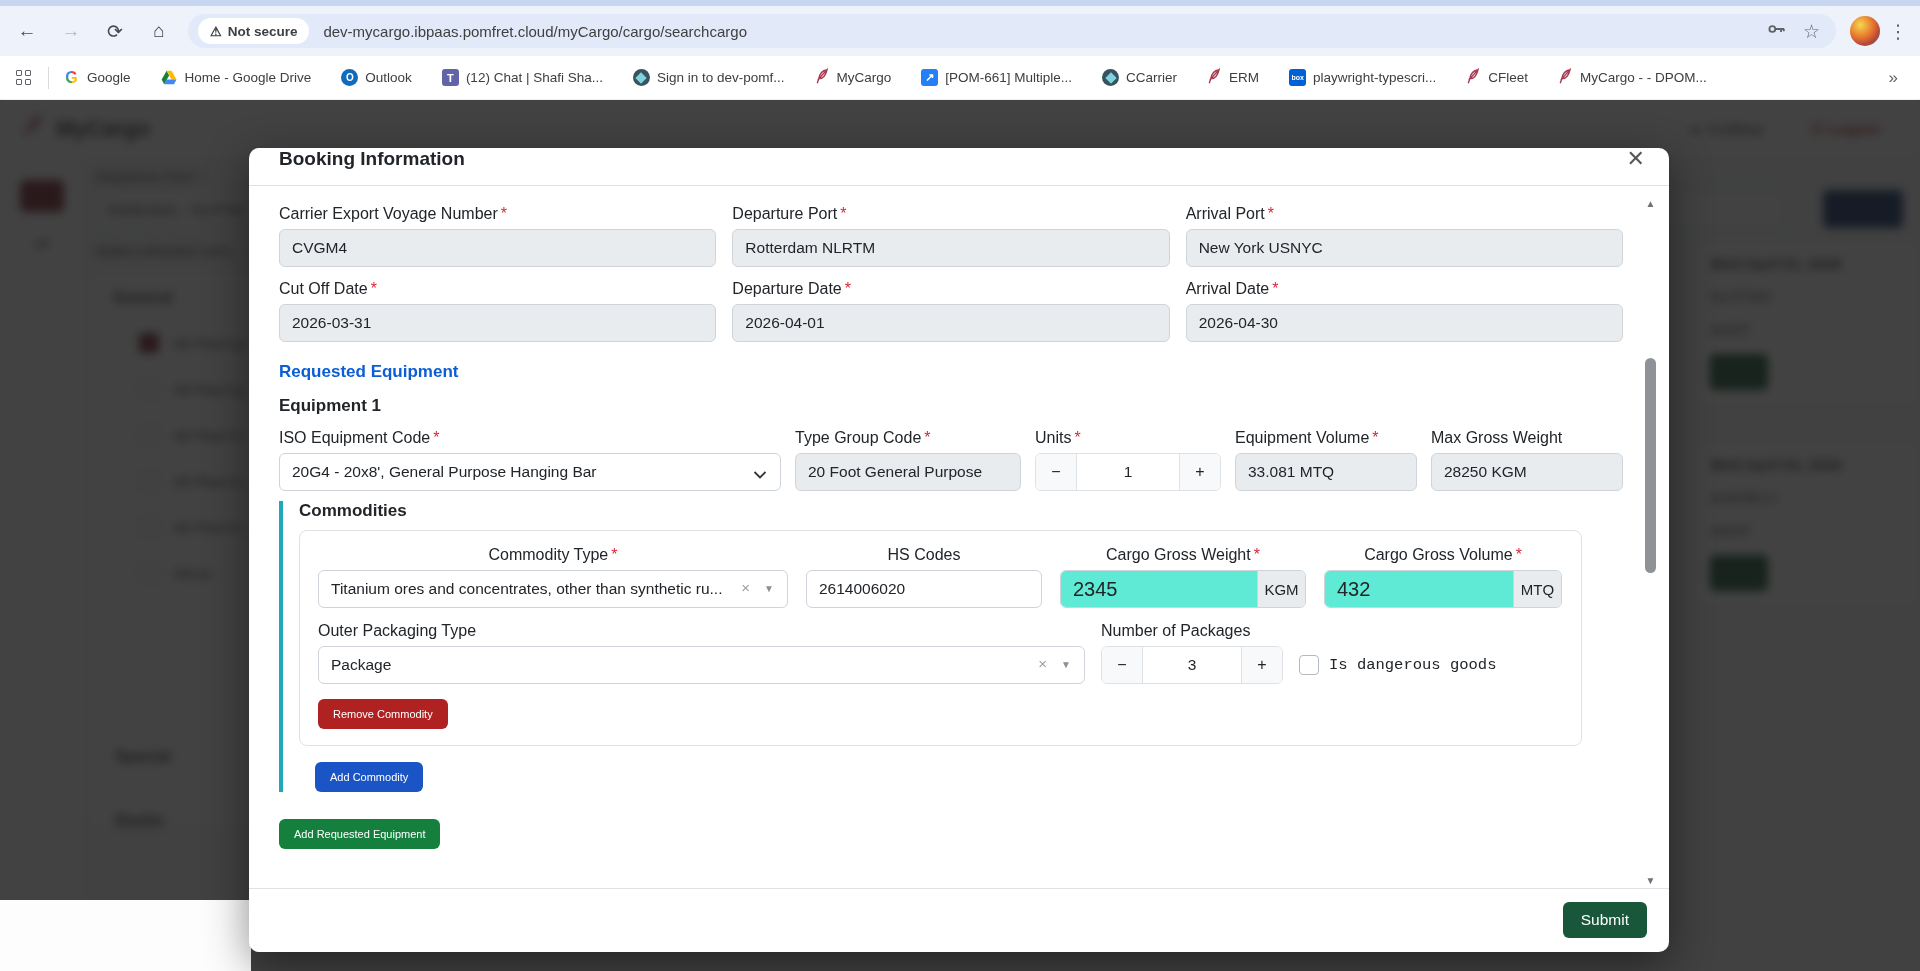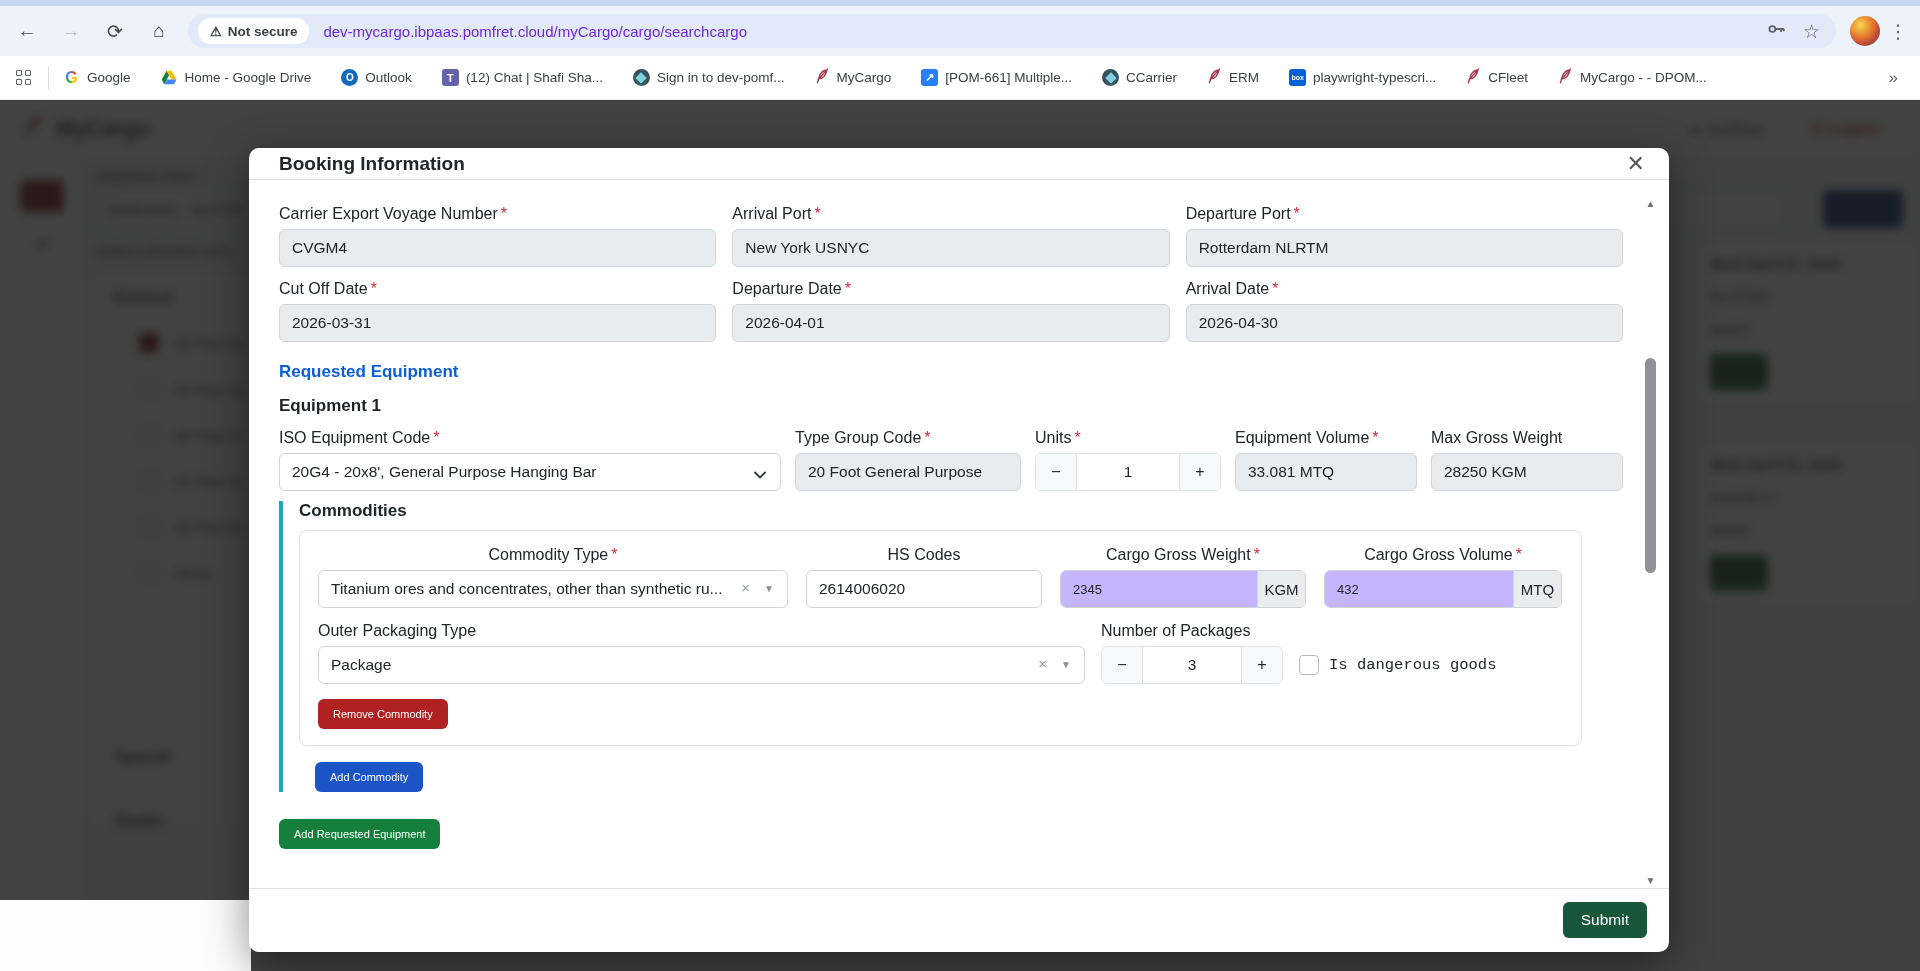--- a/index.html
+++ b/index.html
@@ -6,21 +6,21 @@
   html,body { width:1920px; height:971px; overflow:hidden; font-family:"Liberation Sans", sans-serif; background:#fff; }
 
   
   .frame-strip { position:absolute; left:0; top:0; width:1920px; height:6px; background:#c8d7f1; }
   .toolbar { position:absolute; left:0; top:6px; width:1920px; height:50px; background:#eef2fb; display:flex; align-items:center; }
   .nav-ico { width:34px; height:34px; display:flex; align-items:center; justify-content:center; border-radius:50%; font-size:19px; color:#454a50; margin-left:10px; cursor:pointer; }
   .nav-ico.disabled { color:#b2b8c2; }
   .omnibox { flex:1; height:34px; margin:0 14px 0 12px; background:#e2eafa; border-radius:17px; display:flex; align-items:center; padding:0 10px; }
   .chip { background:#fff; border-radius:14px; height:26px; display:flex; align-items:center; gap:6px; padding:0 12px; font-size:13.5px; font-weight:bold; color:#3c4043; }
   .chip .warn { font-size:13px; color:#3c4043; }
-  .url-text { margin-left:14px; font-size:15px; color:#6d28d9; flex:1; white-space:nowrap; overflow:hidden; }
+  .url-text { margin-left:14px; font-size:15px; color:#404040; flex:1; white-space:nowrap; overflow:hidden; }
   .omni-right { display:flex; align-items:center; gap:16px; margin-right:6px; }
   .star { font-size:19px; color:#5f6368; }
   .avatar { width:30px; height:30px; border-radius:50%; background:radial-gradient(circle at 35% 30%, #f7d74b 0%, #e5732e 45%, #b4453c 70%, #3f8f3d 100%); margin-right:4px; }
   .dots { font-size:19px; color:#5f6368; width:28px; text-align:center; margin-right:8px; }
 
   .bookmarks { position:absolute; left:0; top:56px; width:1920px; height:44px; background:#ffffff; border-bottom:1px solid #e4e6ea; display:flex; align-items:center; font-size:13.5px; color:#3c4043; }
   .grid-ico { width:16px; height:16px; margin-left:16px; display:grid; grid-template-columns:6px 6px; grid-template-rows:6px 6px; gap:3px; }
   .grid-ico i { border:1.8px solid #5f6368; border-radius:1px; }
   .bm-sep { width:1px; height:22px; background:#d7dade; margin:0 14px 0 16px; }
   .bm { display:flex; align-items:center; gap:7px; margin-right:30px; white-space:nowrap; cursor:pointer; }
@@ -57,21 +57,21 @@
   .res-card { background:#fff; border:1px solid #e1e4e8; border-radius:6px; padding:14px; margin-bottom:36px; font-size:15px; color:#333; }
   .res-card .d { font-weight:bold; margin-bottom:16px; }
   .res-card .l { margin-bottom:16px; color:#444; }
   .bg-green { width:58px; height:36px; background:#14532d; border-radius:5px; margin-top:10px; }
 
   .dim { position:absolute; inset:0; background:rgba(24,24,24,0.82); }
   .white-patch { position:absolute; left:0; top:800px; width:251px; height:71px; background:#fdfdfd; }
 
   
   .modal { position:absolute; left:249px; top:48px; width:1420px; height:804px; background:#fff; border-radius:10px; box-shadow:0 12px 44px rgba(0,0,0,0.45); }
-  .modal-head { height:32px; border-bottom:1px solid #dee2e6; display:flex; align-items:center; padding:0 24px 0 30px; }
+  .modal-head { height:38px; border-bottom:1px solid #dee2e6; display:flex; padding:0 24px 0 30px; }
   .modal-title { font-size:19px; font-weight:bold; color:#212529; }
   .modal-close { margin-left:auto; font-size:22px; color:#55595e; cursor:pointer; line-height:1; }
   .modal-body { position:absolute; left:0; top:45px; width:1420px; height:695px; overflow:hidden; padding:12px 46px 0 30px; }
   .modal-foot { position:absolute; left:0; bottom:0; width:1420px; height:64px; border-top:1px solid #dee2e6;padding-left:36px; }
   .btn-submit { position:absolute; right:22px; top:13px; background:#19573a; color:#fff; font-size:15.5px; border:none; border-radius:6px; padding:9px 18px; cursor:pointer; }
 
   .lbl { font-size:16px; color:#212529; margin-bottom:6px; }
   .req { color:#d62839; margin-left:3px; }
   .fld { height:38px; border:1px solid #ced4da; border-radius:6px; display:flex; align-items:center; padding:0 12px; font-size:15.5px; color:#212529; background:#fff; }
   .fld.dis { background:#e9ecef; }
@@ -90,21 +90,21 @@
 
   .commodities { margin-top:10px; border-left:4px solid #1fa8b8; padding-left:16px; }
   .comm-card { margin-top:9px; border:1px solid #dee2e6; border-radius:8px; padding:15px 18px 16px; width:1283px; }
   .comm-grid1 { display:grid; grid-template-columns:470px 236px 246px 238px; column-gap:18px;text-align:center; }
   .comm-grid2 { display:grid; grid-template-columns:767px 182px 230px; column-gap:16px; margin-top:14px; align-items:end; }
   .rselect { position:relative; }
   .rselect .fld { padding-right:64px; }
   .r-clear { position:absolute; right:38px; top:9px; font-size:15px; color:#9aa0a6; cursor:pointer; }
   .r-caret { position:absolute; right:14px; top:13px; font-size:10px; color:#8a9097; cursor:pointer; }
   .igroup { display:flex; height:38px; border:1px solid #ced4da; border-radius:6px; overflow:hidden; }
-  .igroup .ival { flex:1; display:flex; align-items:center; padding:0 12px; font-size:13px; color:#212529; background:#c4b5fd; }
+  .igroup .ival { flex:1; display:flex; align-items:center; padding:0 12px; font-size:20px; color:#212529; background:#5eead4; }
   .igroup .iaddon { width:48px; background:#e9ecef; border-left:1px solid #ced4da; display:flex; align-items:center; justify-content:center; font-size:15px; color:#212529; }
   .dg-wrap { display:flex; align-items:center; gap:10px; height:38px;font-family:Liberation Mono, monospace; }
   .dg-cb { width:20px; height:20px; border:1.5px solid #b3bac1; border-radius:4px; cursor:pointer; }
   .dg-lbl { font-size:15.5px; color:#212529; }
 
   .btn { border:none; border-radius:6px; color:#fff; font-size:11px; padding:9px 15px; cursor:pointer; font-family:inherit; }
   .btn-danger { background:#b02121; margin-top:15px; }
   .btn-primary { background:#1b54c4; margin-top:16px; margin-left:16px; }
   .btn-dark { background:#15803d; margin-top:27px; }
 
@@ -318,26 +318,26 @@
     </div>
 
     <div class="modal-body">
 
       <div class="info-grid">
         <div>
           <div class="lbl"><span>Carrier Export Voyage Number</span><span class="req">*</span></div>
           <div class="fld dis">CVGM4</div>
         </div>
         <div>
+          <div class="lbl"><span>Departure Port</span><span class="req">*</span></div>
+          <div class="fld dis">Rotterdam NLRTM</div>
+        </div>
+        <div>
           <div class="lbl"><span>Arrival Port</span><span class="req">*</span></div>
           <div class="fld dis">New York USNYC</div>
-        </div>
-        <div>
-          <div class="lbl"><span>Departure Port</span><span class="req">*</span></div>
-          <div class="fld dis">Rotterdam NLRTM</div>
         </div>
         <div>
           <div class="lbl"><span>Cut Off Date</span><span class="req">*</span></div>
           <div class="fld dis">2026-03-31</div>
         </div>
         <div>
           <div class="lbl"><span>Departure Date</span><span class="req">*</span></div>
           <div class="fld dis">2026-04-01</div>
         </div>
         <div>

